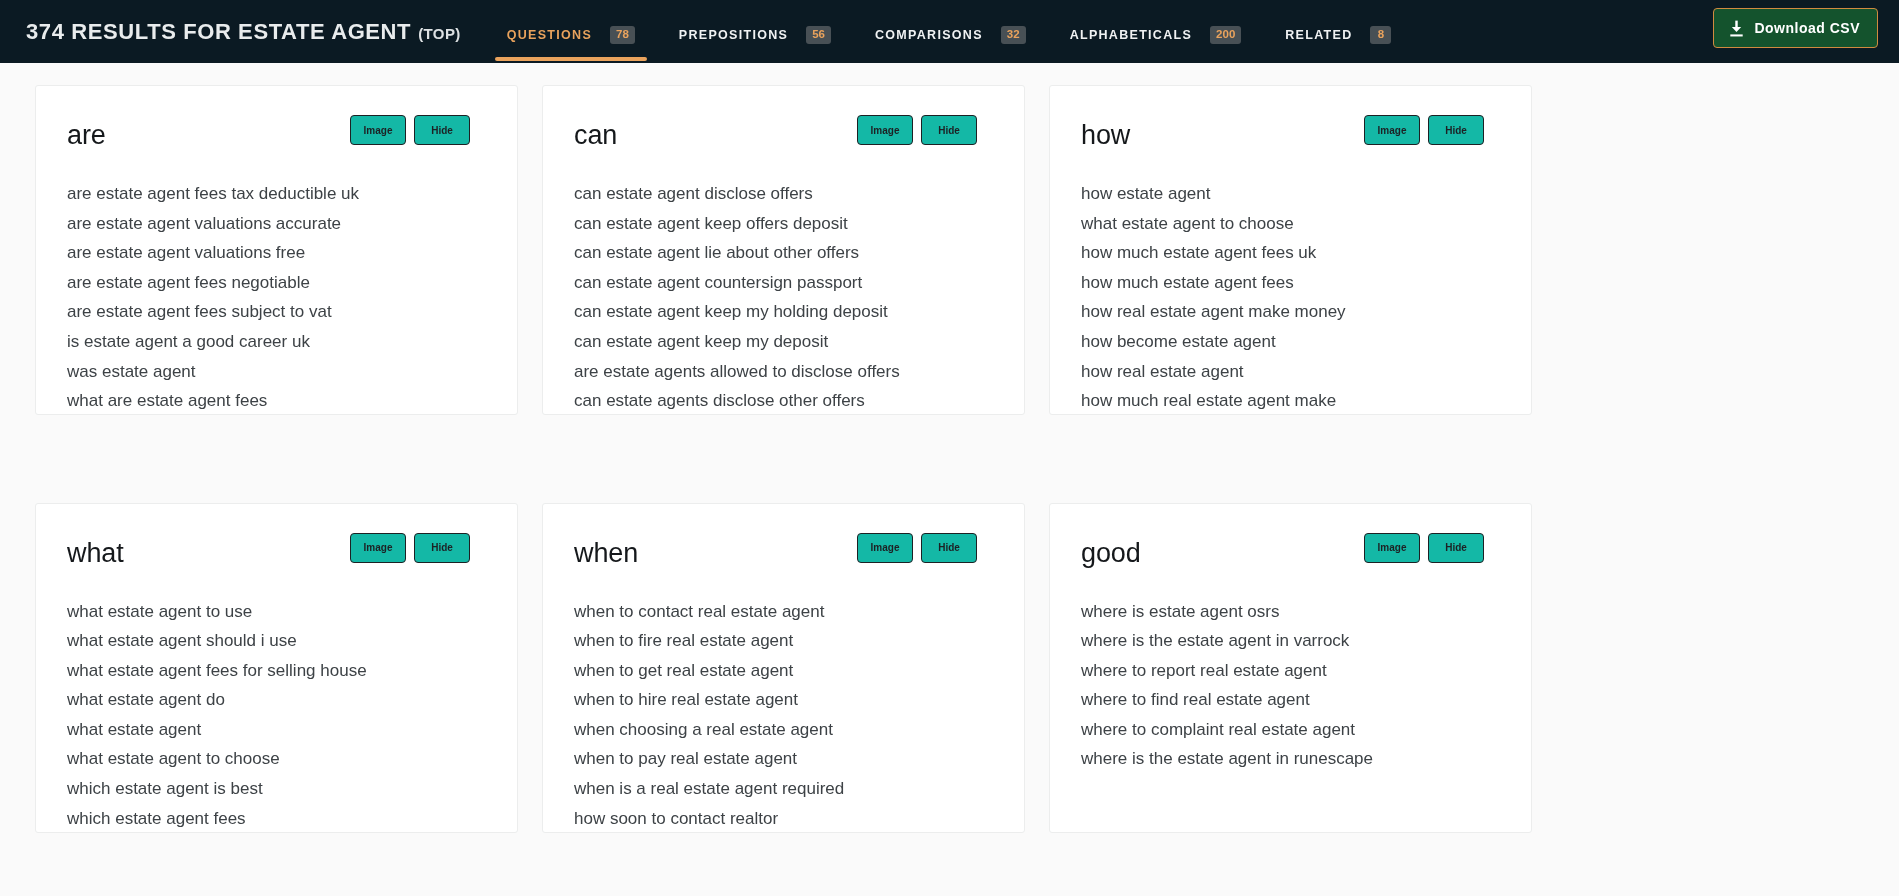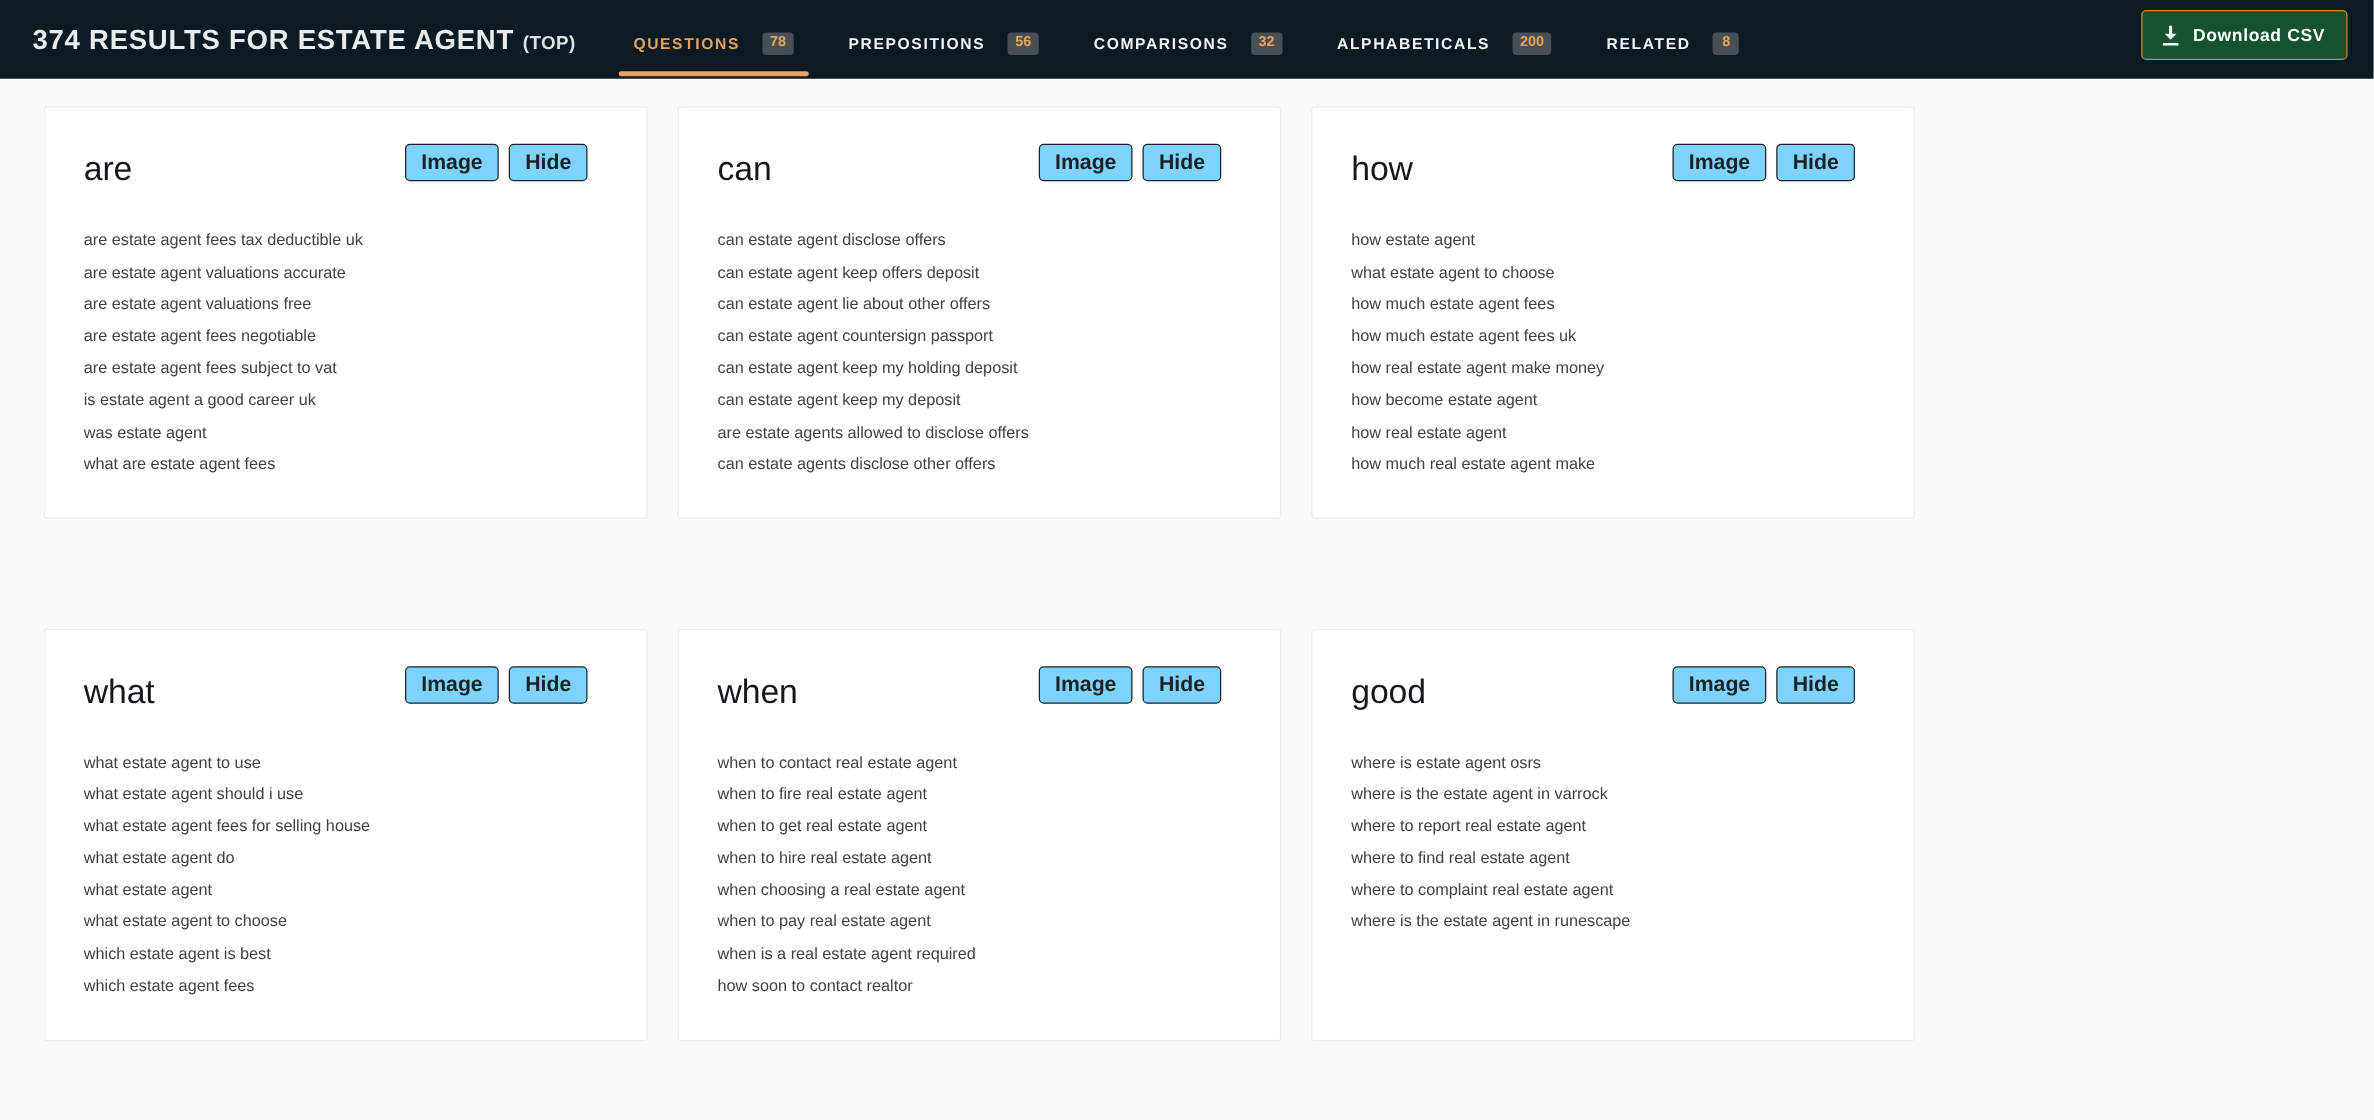--- a/index.html
+++ b/index.html
@@ -154,33 +154,33 @@
     padding-top: 9px;
   }
 
   .card-actions { display: flex; gap: 8px; padding-top: 3px; }
 
   .pill-btn {
     min-width: 56px;
     height: 30px;
     border: 1px solid #1d2124;
     border-radius: 4px;
-    background: #7dd3fc;
+    background: #14b8a6;
     font-family: "Liberation Sans", sans-serif;
-    font-size: 17px;
+    font-size: 10px;
     font-weight: bold;
     color: #1d2124;
     cursor: pointer;
     padding: 0 12px;
   }
 
   .card-list { margin-top: 29px; }
 
   .card-list-item {
-    font-size: 13px;
+    font-size: 17px;
     color: #3d4246;
     line-height: 1;
     padding: 0 0 12.6px 0;
     cursor: pointer;
     white-space: nowrap;
   }
 </style>
 </head>
 <body>
 
@@ -269,22 +269,22 @@
     <div class="card-head">
       <div class="card-title">how</div>
       <div class="card-actions">
         <button class="pill-btn">Image</button>
         <button class="pill-btn">Hide</button>
       </div>
     </div>
     <div class="card-list">
       <div class="card-list-item">how estate agent</div>
       <div class="card-list-item">what estate agent to choose</div>
+      <div class="card-list-item">how much estate agent fees uk</div>
       <div class="card-list-item">how much estate agent fees</div>
-      <div class="card-list-item">how much estate agent fees uk</div>
       <div class="card-list-item">how real estate agent make money</div>
       <div class="card-list-item">how become estate agent</div>
       <div class="card-list-item">how real estate agent</div>
       <div class="card-list-item">how much real estate agent make</div>
     </div>
   </div>
 
   <div class="card">
     <div class="card-head">
       <div class="card-title">what</div>

